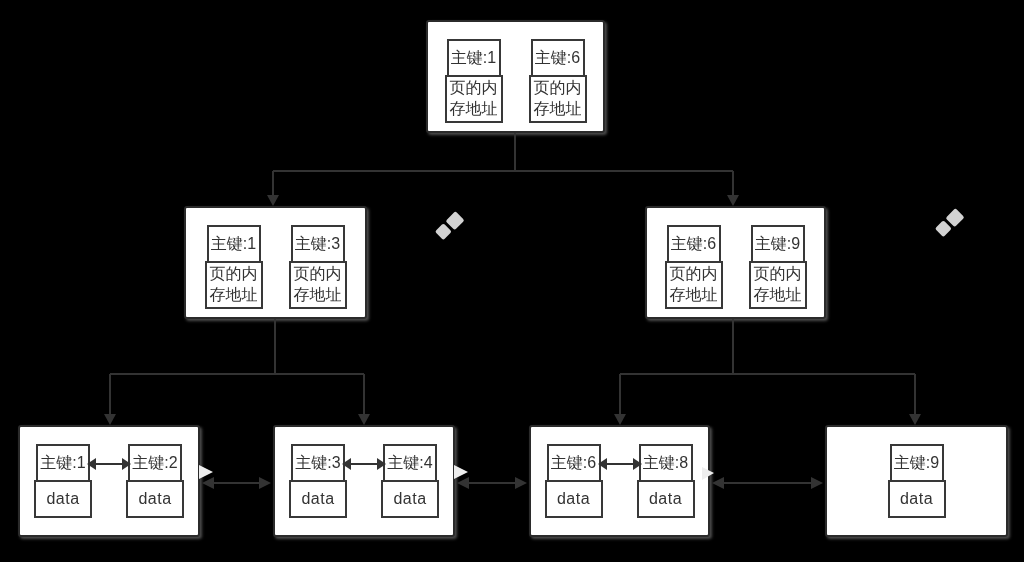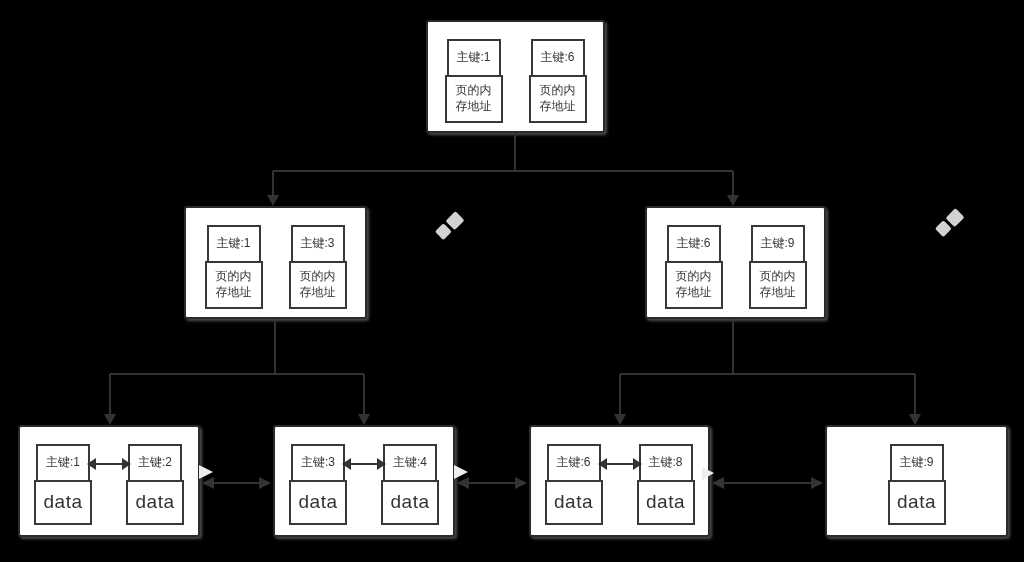--- a/index.html
+++ b/index.html
@@ -40,28 +40,28 @@
 
   .entry { display: flex; flex-direction: column; align-items: center; }
   .cell {
     background: #ffffff;
     border: 2px solid #383838;
     box-sizing: border-box;
     display: flex;
     align-items: center;
     justify-content: center;
     text-align: center;
-    font-size: 12px;
+    font-size: 16px;
     line-height: 1.3;
     color: #333333;
   }
   .cell-key   { width: 54px; height: 38px; }
   .cell-value { width: 58px; margin-top: -2px; }
   .cell-value.tall  { height: 48px; }
-  .cell-value.short { height: 45px; font-size: 19px; letter-spacing: 0.5px; }
+  .cell-value.short { height: 38px; font-size: 16px; letter-spacing: 0.5px; }
   .wrap3 { display: inline-block; width: 3em; word-break: break-all; text-align: right; }
 
   
   .kv-link {
     position: absolute;
     left: 50%;
     top: 36px;
     width: 26px;
     height: 2px;
     background: #333333;

